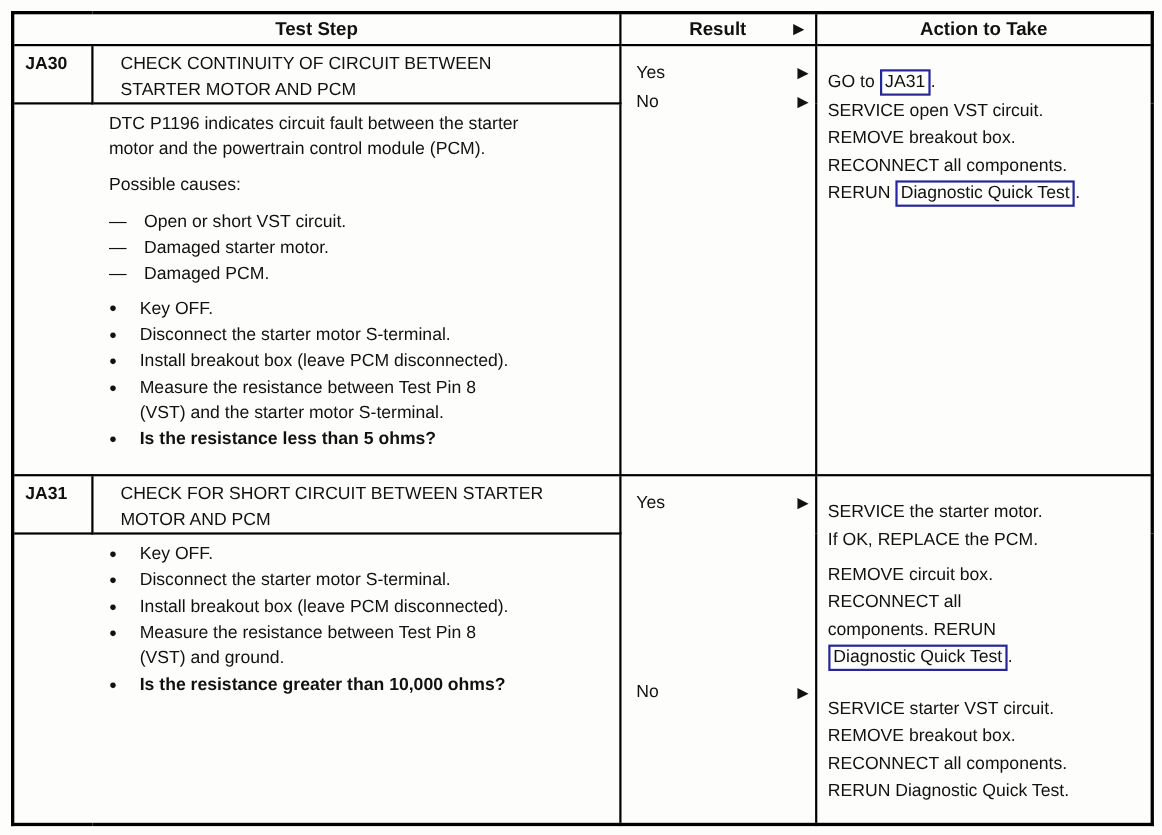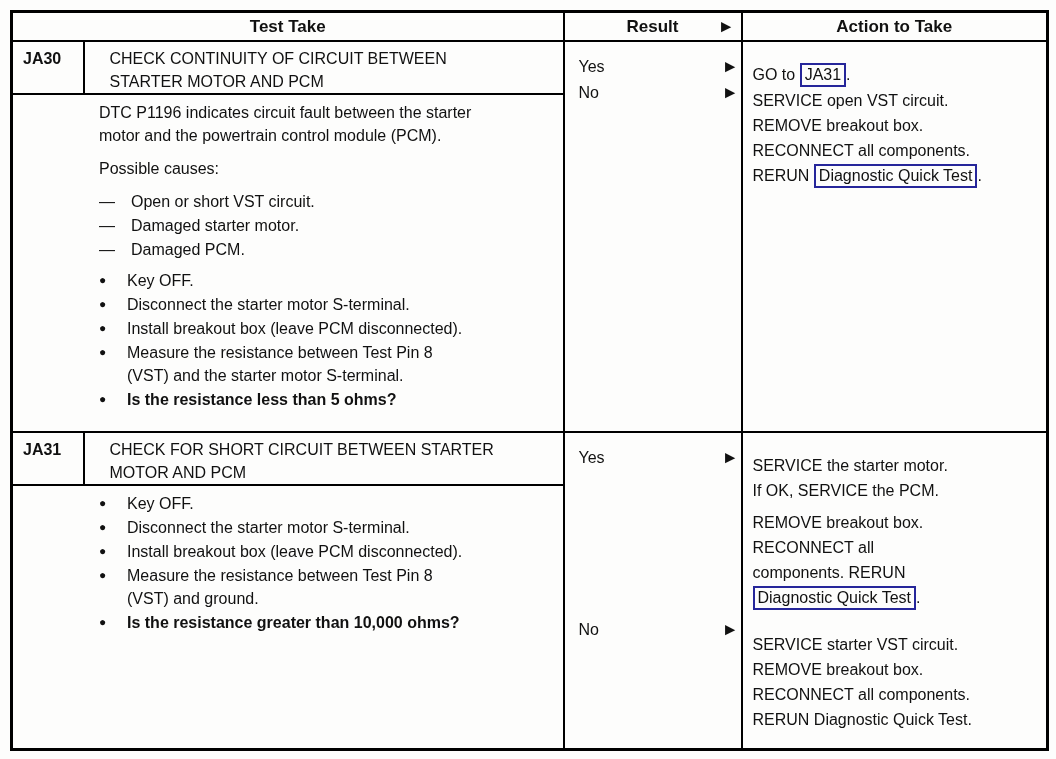--- a/index.html
+++ b/index.html
@@ -96,21 +96,21 @@
   <table class="diag">
     <colgroup>
       <col style="width:72px">
       <col style="width:480px">
       <col style="width:178px">
       <col style="width:306px">
     </colgroup>
     <thead>
       <tr>
         <th colspan="2">
-          <span>Test Take</span>
+          <span>Test Step</span>
         </th>
         <th>
           <div class="rh">
             <span>Result</span>
             <span class="arrow">►</span>
           </div>
         </th>
         <th>
           <span>Action to Take</span>
         </th>
@@ -202,22 +202,22 @@
             <span class="arrow">►</span>
           </div>
           <div class="result-item gap-large">
             <span>No</span>
             <span class="arrow">►</span>
           </div>
         </td>
         <td class="action-cell" rowspan="2">
           <div class="action-block">
             <div>SERVICE the starter motor.</div>
-            <div>If OK, SERVICE the PCM.</div>
-            <div class="para-narrow">REMOVE breakout box. RECONNECT all components. RERUN</div>
+            <div>If OK, REPLACE the PCM.</div>
+            <div class="para-narrow">REMOVE circuit box. RECONNECT all components. RERUN</div>
             <div>
               <span class="boxed">Diagnostic Quick Test</span><span>.</span>
             </div>
           </div>
           <div class="action-block second-far">
             <div>SERVICE starter VST circuit.</div>
             <div>REMOVE breakout box.</div>
             <div>RECONNECT all components.</div>
             <div>RERUN Diagnostic Quick Test.</div>
           </div>

